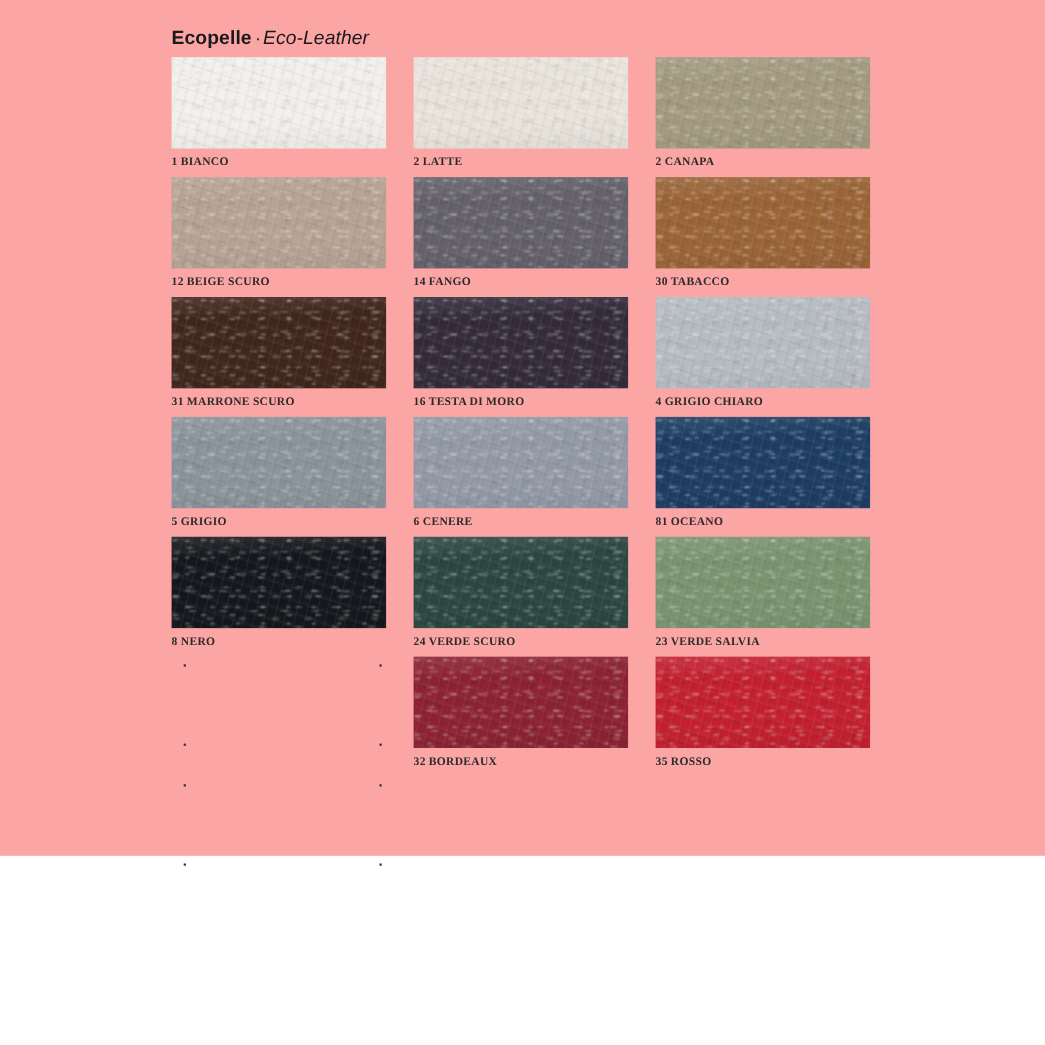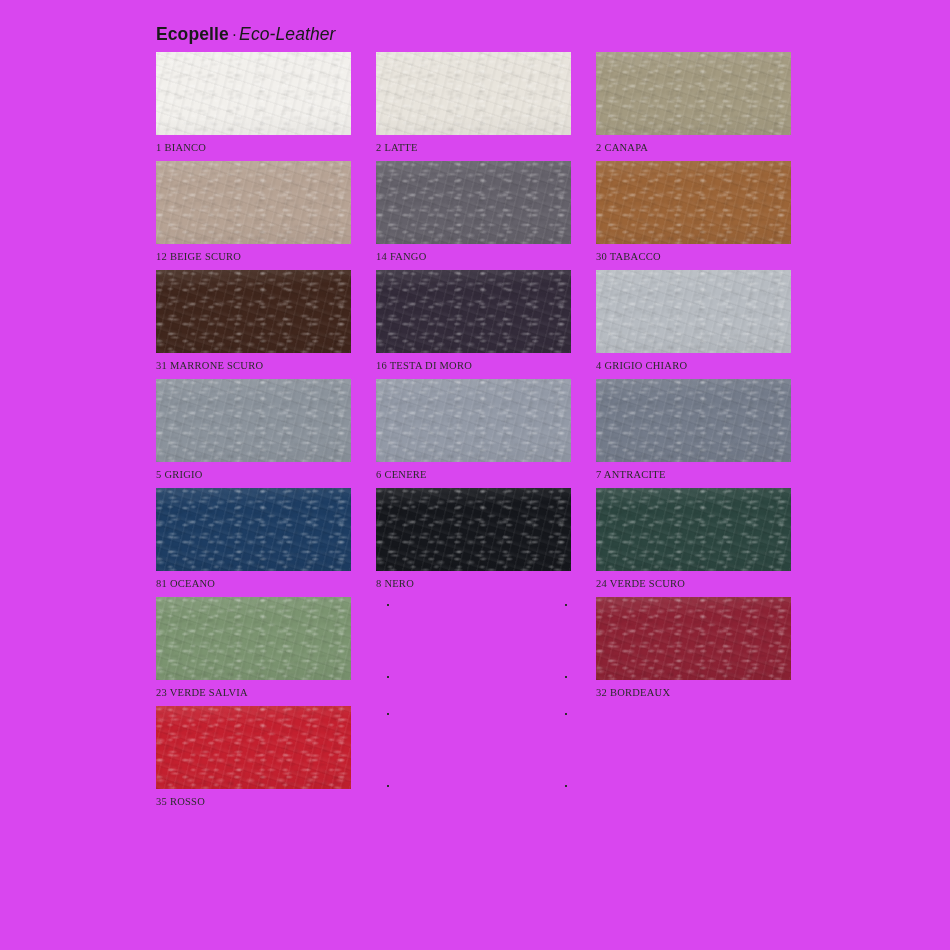--- a/index.html
+++ b/index.html
@@ -12,22 +12,22 @@
     width: 950px;
     height: 950px;
     overflow: hidden;
     font-family: "Liberation Serif", "DejaVu Serif", serif;
     -webkit-font-smoothing: antialiased;
   }
 
   .page {
     position: relative;
     width: 950px;
-    height: 950px;
-    background: #d946ef;
+    height: 778px;
+    background: #fca5a5;
   }
 
   
   .header {
     position: absolute;
     left: 156px;
     top: 26px;
     white-space: nowrap;
     line-height: 1;
   }
@@ -55,20 +55,21 @@
   
   .grid {
     position: absolute;
     left: 156px;
     top: 52px;
     width: 640px;
     display: grid;
     grid-template-columns: repeat(3, 195px);
     column-gap: 25px;
     row-gap: 26px;
+    font-weight: bold;
   }
 
   .cell {
     width: 195px;
     height: 83px;
     position: relative;
   }
 
   .swatch {
     width: 195px;
@@ -204,24 +205,20 @@
       </div>
       <div class="cell">
         <div class="swatch" style="background: rgb(139, 147, 156);"></div>
         <div class="label">5 GRIGIO</div>
       </div>
       <div class="cell">
         <div class="swatch" style="background: rgb(147, 154, 167);"></div>
         <div class="label">6 CENERE</div>
       </div>
       <div class="cell">
-        <div class="swatch" style="background: rgb(115, 123, 138);"></div>
-        <div class="label">7 ANTRACITE</div>
-      </div>
-      <div class="cell">
         <div class="swatch" style="background: rgb(29, 61, 99);"></div>
         <div class="label">81 OCEANO</div>
       </div>
       <div class="cell">
         <div class="swatch" style="background: rgb(21, 23, 28);"></div>
         <div class="label">8 NERO</div>
       </div>
       <div class="cell">
         <div class="swatch" style="background: rgb(44, 70, 64);"></div>
         <div class="label">24 VERDE SCURO</div>

